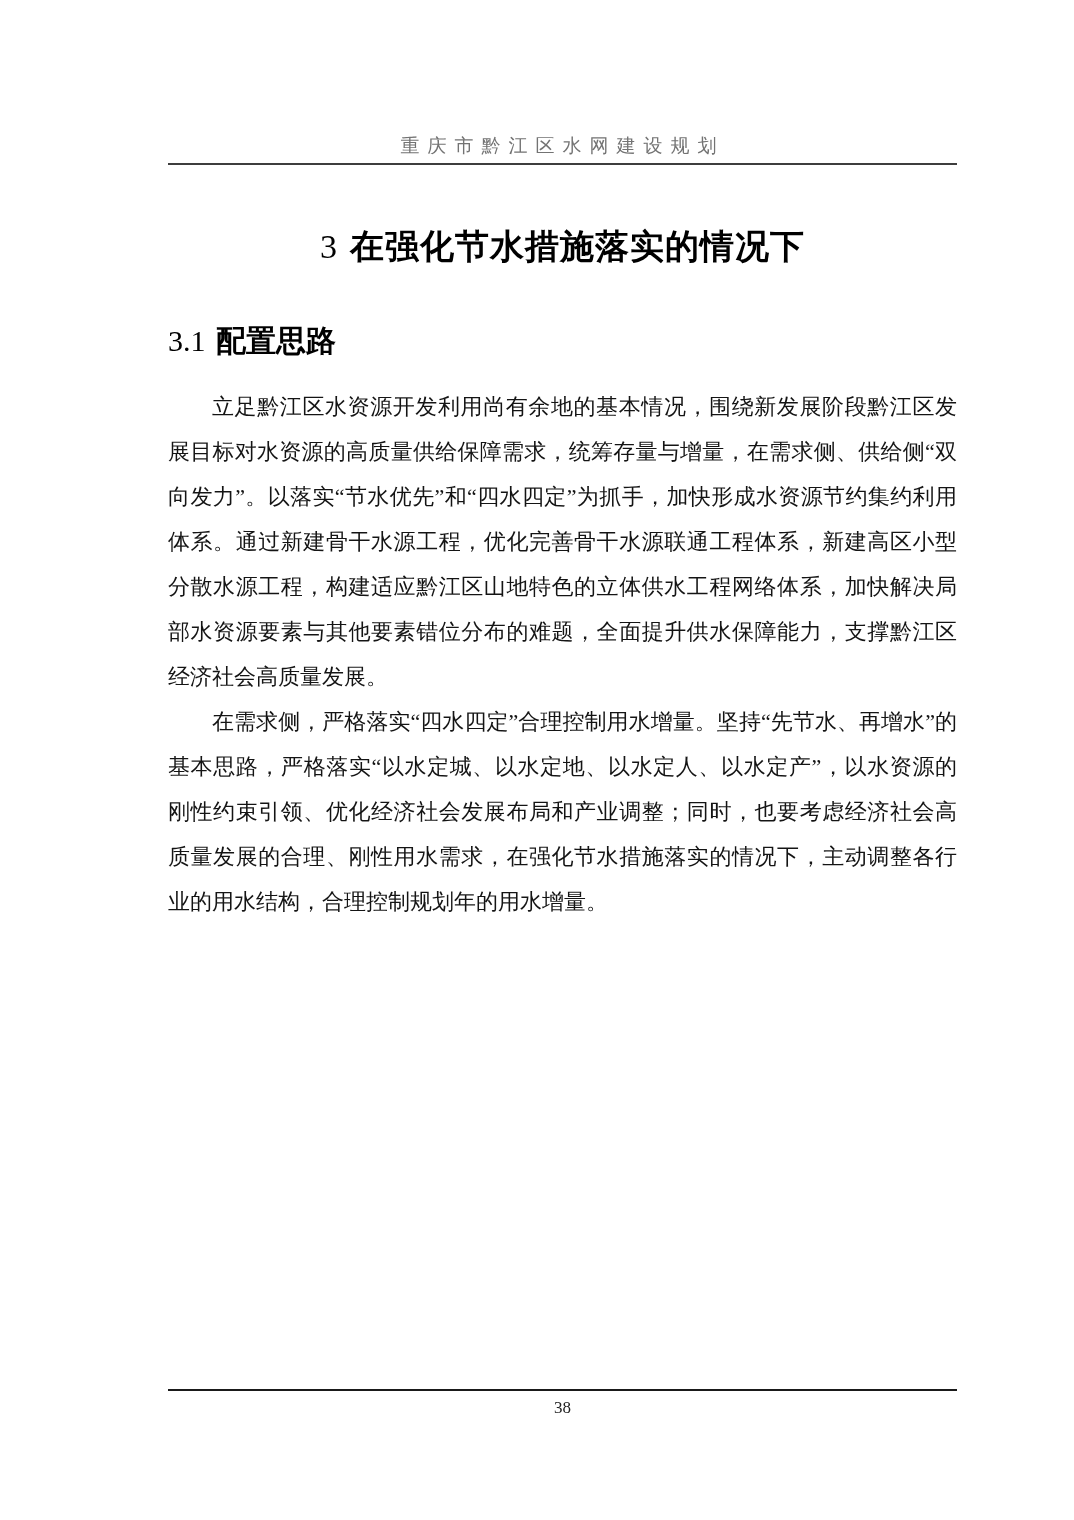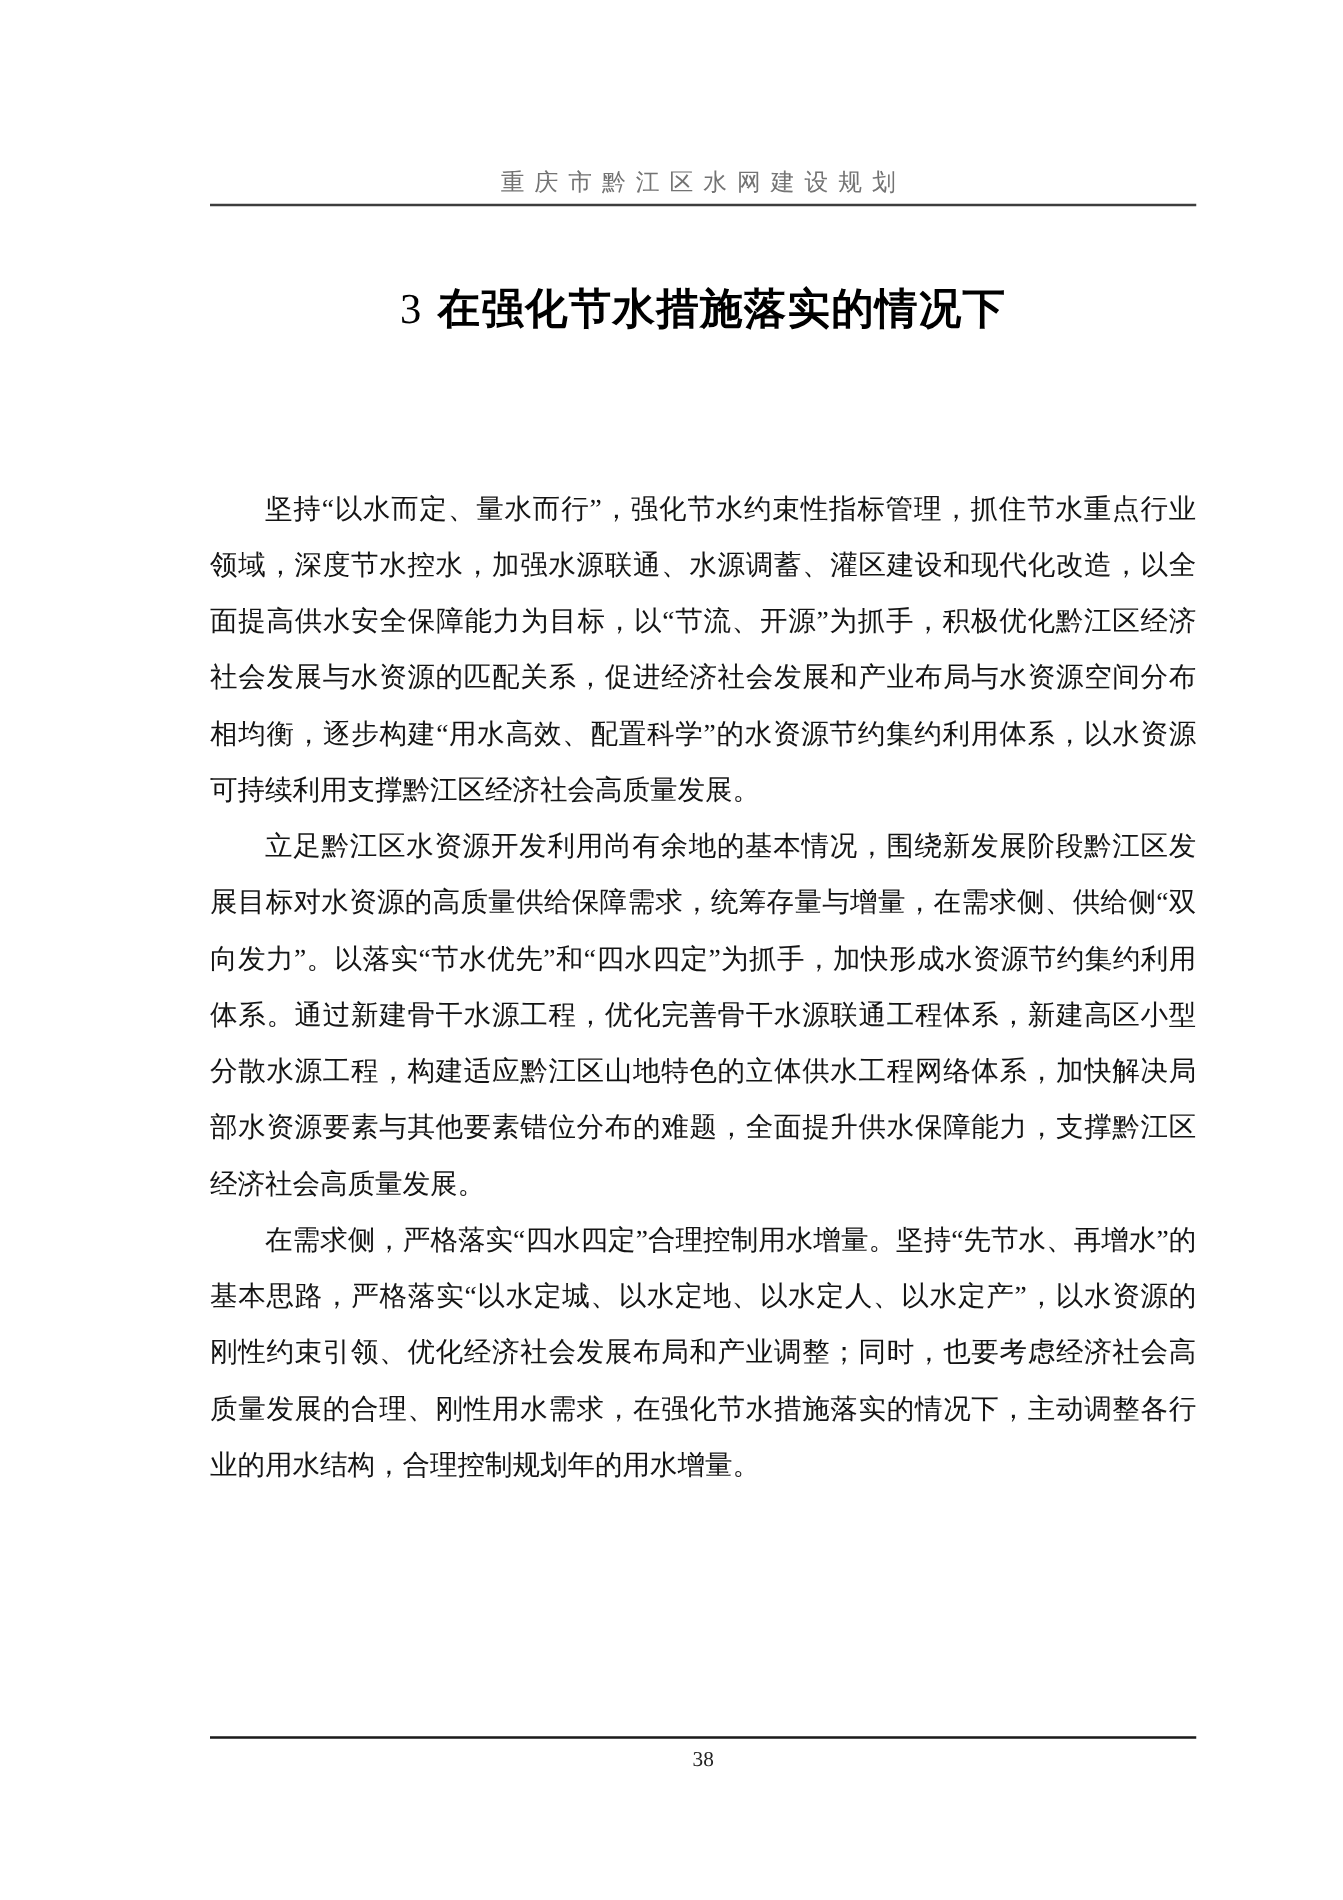--- a/index.html
+++ b/index.html
@@ -118,23 +118,25 @@
 
   <header class="page-header">
     <span class="header-text">重庆市黔江区水网建设规划</span>
   </header>
   <div class="header-rule"></div>
 
   <h1 class="doc-title">
     <span class="num">3</span><span>在强化节水措施落实的情况下</span>
   </h1>
 
+  <h2 class="section-heading">
+    <span class="num">3.1</span><span>配置思路</span>
+  </h2>
 
   <main class="body-text">
-    <p>坚持“以水而定、量水而行”，强化节水约束性指标管理，抓住节水重点行业领域，深度节水控水，加强水源联通、水源调蓄、灌区建设和现代化改造，以全面提高供水安全保障能力为目标，以“节流、开源”为抓手，积极优化黔江区经济社会发展与水资源的匹配关系，促进经济社会发展和产业布局与水资源空间分布相均衡，逐步构建“用水高效、配置科学”的水资源节约集约利用体系，以水资源可持续利用支撑黔江区经济社会高质量发展。</p>
     <p>立足黔江区水资源开发利用尚有余地的基本情况，围绕新发展阶段黔江区发展目标对水资源的高质量供给保障需求，统筹存量与增量，在需求侧、供给侧“双向发力”。以落实“节水优先”和“四水四定”为抓手，加快形成水资源节约集约利用体系。通过新建骨干水源工程，优化完善骨干水源联通工程体系，新建高区小型分散水源工程，构建适应黔江区山地特色的立体供水工程网络体系，加快解决局部水资源要素与其他要素错位分布的难题，全面提升供水保障能力，支撑黔江区经济社会高质量发展。</p>
     <p>在需求侧，严格落实“四水四定”合理控制用水增量。坚持“先节水、再增水”的基本思路，严格落实“以水定城、以水定地、以水定人、以水定产”，以水资源的刚性约束引领、优化经济社会发展布局和产业调整；同时，也要考虑经济社会高质量发展的合理、刚性用水需求，在强化节水措施落实的情况下，主动调整各行业的用水结构，合理控制规划年的用水增量。</p>
   </main>
 
   <div class="footer-rule"></div>
   <div class="page-number">38</div>
 
 </div>
 
 </body></html>

